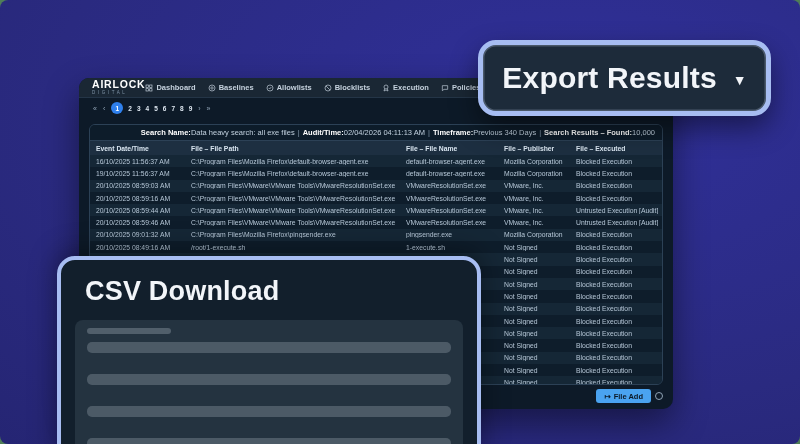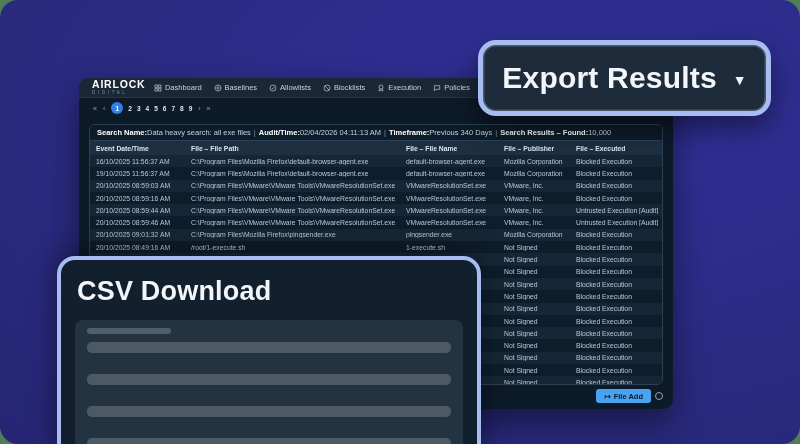--- a/index.html
+++ b/index.html
@@ -10,42 +10,42 @@
     --active-page:#2f80ed; --bulk-add-bg:#4aa3f0; --overlay-bg:#1d2b3a;
   }
   *{margin:0;padding:0;box-sizing:border-box;}
   html,body{width:800px;height:444px;overflow:hidden;}
   body{
     position:relative;
     background:var(--page-bg);
     font-family:"Liberation Sans", sans-serif;
   }
   .canvas{
-    position:absolute; inset:0; border-radius:18px;
+    position:absolute; inset:0; border-radius:8px;
     background:radial-gradient(120% 120% at 72% 25%, #30309a 0%, var(--canvas-blue) 55%, #23236e 100%);
     overflow:hidden;
   }
   
   .window{
     position:absolute; left:79px; top:78px; width:594px; height:331px;
     background:var(--window-bg); border-radius:10px;
     box-shadow:0 14px 34px rgba(0,0,0,.45);
   }
   .topbar{
     height:20px; background:var(--topbar-bg); border-radius:10px 10px 0 0;
     display:flex; align-items:center; justify-content:space-between;
     padding:0 203px 0 13px; border-bottom:1px solid #243547;
   }
   .logo{display:flex; flex-direction:column; line-height:1;}
   .logo .brand{font-size:10.5px; font-weight:800; letter-spacing:.8px; color:#ffffff;}
   .logo .sub{font-size:4.5px; letter-spacing:2.6px; color:#7e93a6; margin-top:1.5px;}
   .nav{display:flex; align-items:center; gap:12px; white-space:nowrap;}
   .nav a{
     display:flex; align-items:flex-end; gap:3px; color:#c6d2de; font-size:7.5px;
-    text-decoration:none; font-weight:400;
+    text-decoration:none; font-weight:700;
   }
   .nav svg{width:8px; height:8px; stroke:#c6d2de; fill:none; stroke-width:2;}
   .pgrow{
     height:20px; display:flex; align-items:center; gap:6px; padding:0 14px;
     font-size:7px; color:#93a6b8;
   }
   .pgrow .chev{cursor:pointer;}
   .pg-pages{display:flex; align-items:center; gap:5px;}
   .pg-num{color:#dfe8f1; cursor:pointer; font-size:6.5px; font-weight:600;}
   .pg-num.active{
@@ -55,20 +55,21 @@
   
   .panel{
     position:absolute; left:10px; right:10px; top:46px; height:261px;
     background:var(--panel-bg); border:1px solid var(--panel-border); border-radius:6px;
     overflow:hidden;
   }
   .search-summary{
     height:16px; display:flex; align-items:center; padding:0 7px; white-space:nowrap;
     font-size:7.5px; color:#c2d1df; background:#0d1c2a; border-bottom:1px solid var(--panel-border);
     overflow:hidden;
+    justify-content:flex-end;
   }
   .search-summary b{color:#ffffff; font-weight:700;}
   .search-summary .sep{color:#8396a8; padding:0 3px;}
   .grid-row{display:grid; grid-template-columns:95px 215px 98px 72px 1fr;}
   .thead{background:var(--header-row-bg); height:14px; align-items:center;}
   .th{
     font-size:6.8px; font-weight:700; color:#d9e5f0; padding-left:6px;
     white-space:nowrap; overflow:hidden;
   }
   .tbody .tr{height:12.3px; align-items:center; cursor:default;}
@@ -99,21 +100,21 @@
     color:#f2f5f9; cursor:pointer;
   }
   .export-btn .lbl{font-size:30px; font-weight:600; letter-spacing:.2px;}
   .export-btn .caret{font-size:14px; margin-top:4px;}
   .csv-card{
     position:absolute; left:57px; top:256px; width:424px; height:210px;
     background:#121f2c; border:4px solid var(--accent-border); border-radius:18px;
     box-shadow:0 -4px 28px rgba(0,0,0,.4);
   }
   .csv-card .title{
-    font-size:27px; font-weight:600; color:#f2f5f9; margin:16px 0 0 16px; letter-spacing:.2px;
+    font-size:27px; font-weight:600; color:#f2f5f9; margin:16px 0 0 24px; letter-spacing:.2px;
   }
   .csv-panel{
     margin:13px 14px 0 14px; height:160px; background:#243340; border-radius:8px;
     padding:8px 12px; overflow:hidden;
   }
   .bar{border-radius:5px;}
   .bar.short{width:84px; height:6px; background:#515f6b; border-radius:3px; margin-bottom:8px;}
   .bar.long{width:100%; height:11px; background:#4c5a66; margin-bottom:21px;}
 </style>
 </head>

